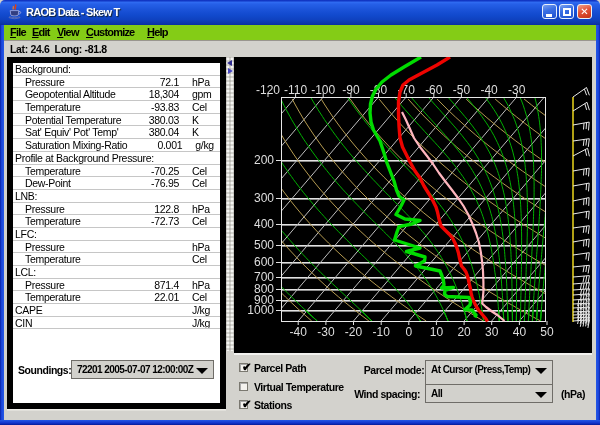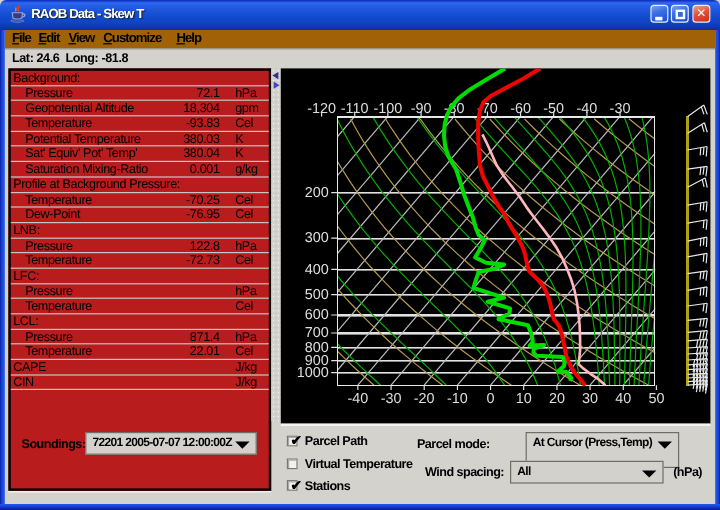--- a/index.html
+++ b/index.html
@@ -8,26 +8,26 @@
 #titlebar{left:0;top:0;width:600px;height:25px;border-radius:5px 5px 0 0;
  background:linear-gradient(#0a29b8 0%,#2e6af0 10%,#2660e8 16%,#1a52d8 40%,#1149cc 62%,#0f42c0 78%,#0c38ac 92%,#0a2fa0 100%)}
 #title{left:26px;top:6px;color:#fff;font-size:11px;font-weight:bold;letter-spacing:-0.75px;text-shadow:1px 1px 1px #123}
 .wbtn{top:4px;width:15px;height:15px;border-radius:3px;border:1px solid #e8f0fc;color:#fff;font-size:10px;text-align:center;line-height:13px}
 #bmin{left:542px;background:linear-gradient(160deg,#7ba1ef 0%,#3a6fe4 40%,#1d50cf 100%)}
 #bmax{left:559px;background:linear-gradient(160deg,#7ba1ef 0%,#3a6fe4 40%,#1d50cf 100%)}
 #bclose{left:577px;background:linear-gradient(160deg,#f0a088 0%,#e35238 45%,#c43215 100%)}
 #bmin .g{position:absolute;left:3px;top:9px;width:6px;height:2.5px;background:#fff}
 #bmax .g{position:absolute;left:3px;top:3px;width:8px;height:8px;border:2px solid #fff}
 
-#menubar{left:4px;top:25px;width:592px;height:16px;background:#a16207;border-bottom:1px solid #99968f;font-size:11px;font-weight:bold;color:#000;letter-spacing:-0.8px}
+#menubar{left:4px;top:25px;width:592px;height:16px;background:#84cc16;border-bottom:1px solid #99968f;font-size:11px;font-weight:bold;color:#000;letter-spacing:-0.8px}
 #menubar span{position:absolute;top:1px}
 u{text-decoration:underline}
 #lat{left:10px;top:43px;font-size:10.5px;font-weight:bold;letter-spacing:-0.35px}
 
-#tablewrap{left:7px;top:57px;width:219px;height:352px;background:#b91c1c;border:2px solid #000000;box-shadow:0 1.5px 0 #efeee9}
+#tablewrap{left:7px;top:57px;width:219px;height:352px;background:#ffffff;border:6px solid #000000;box-shadow:0 1.5px 0 #efeee9}
 .trow{display:flex;height:12.7px;border-bottom:1px solid #c6c6c6;font-size:10.5px;letter-spacing:-0.3px;line-height:12.2px;white-space:nowrap;overflow:hidden}
 .c1{flex:1 1 auto}
 .c1.lab{padding-left:2px}
 .c1.ind{padding-left:12px}
 .c2{width:55px;text-align:right;flex:0 0 auto}
 .c3{width:41px;padding-left:13px;flex:0 0 auto;text-align:left}
 
 #divider{left:226px;top:57px;width:8px;height:294px;background:#d3d2cd;
  background-image:radial-gradient(#ffffff 24%,transparent 28%),radial-gradient(#b2b1ac 24%,transparent 28%);
  background-size:4px 4px;background-position:0 0,2px 2px}
@@ -444,21 +444,21 @@
     </g>
   </svg>
 <div class="abs blab" style="left:18px;top:364px">Soundings:</div>
 <div class="abs combo" style="left:71px;top:360px;width:143px;height:19px">72201 2005-07-07 12:00:00Z<span class="arr"></span></div>
 <div class="abs cb ck" style="left:239px;top:363px"></div>
 <div class="abs blab" style="left:254px;top:362px">Parcel Path</div>
 <div class="abs cb" style="left:239px;top:382px"></div>
 <div class="abs blab" style="left:254px;top:381px">Virtual Temperature</div>
 <div class="abs cb ck" style="left:239px;top:400px"></div>
 <div class="abs blab" style="left:254px;top:399px">Stations</div>
-<div class="abs blab" style="left:332px;top:364px;width:76px;text-align:right">Parcel mode:</div>
-<div class="abs combo" style="left:438px;top:360px;width:128px;height:30px">At Cursor (Press,Temp)<span class="arr"></span></div>
+<div class="abs blab" style="left:356px;top:364px;width:76px;text-align:center">Parcel mode:</div>
+<div class="abs combo" style="left:425px;top:360px;width:128px;height:30px">At Cursor (Press,Temp)<span class="arr"></span></div>
 <div class="abs blab" style="left:344px;top:388px;width:76px;text-align:right">Wind spacing:</div>
 <div class="abs combo" style="left:425px;top:384px;width:128px;height:19px">All<span class="arr"></span></div>
 <div class="abs blab" style="left:561px;top:388px">(hPa)</div>
 <div class="abs" style="left:234px;top:353px;width:358px;height:1.5px;background:#f2f2f0"></div>
 <div class="abs" id="bordL"></div>
 <div class="abs" id="bordR"></div>
 <div class="abs" id="bordB"></div>
 
 </body></html>

